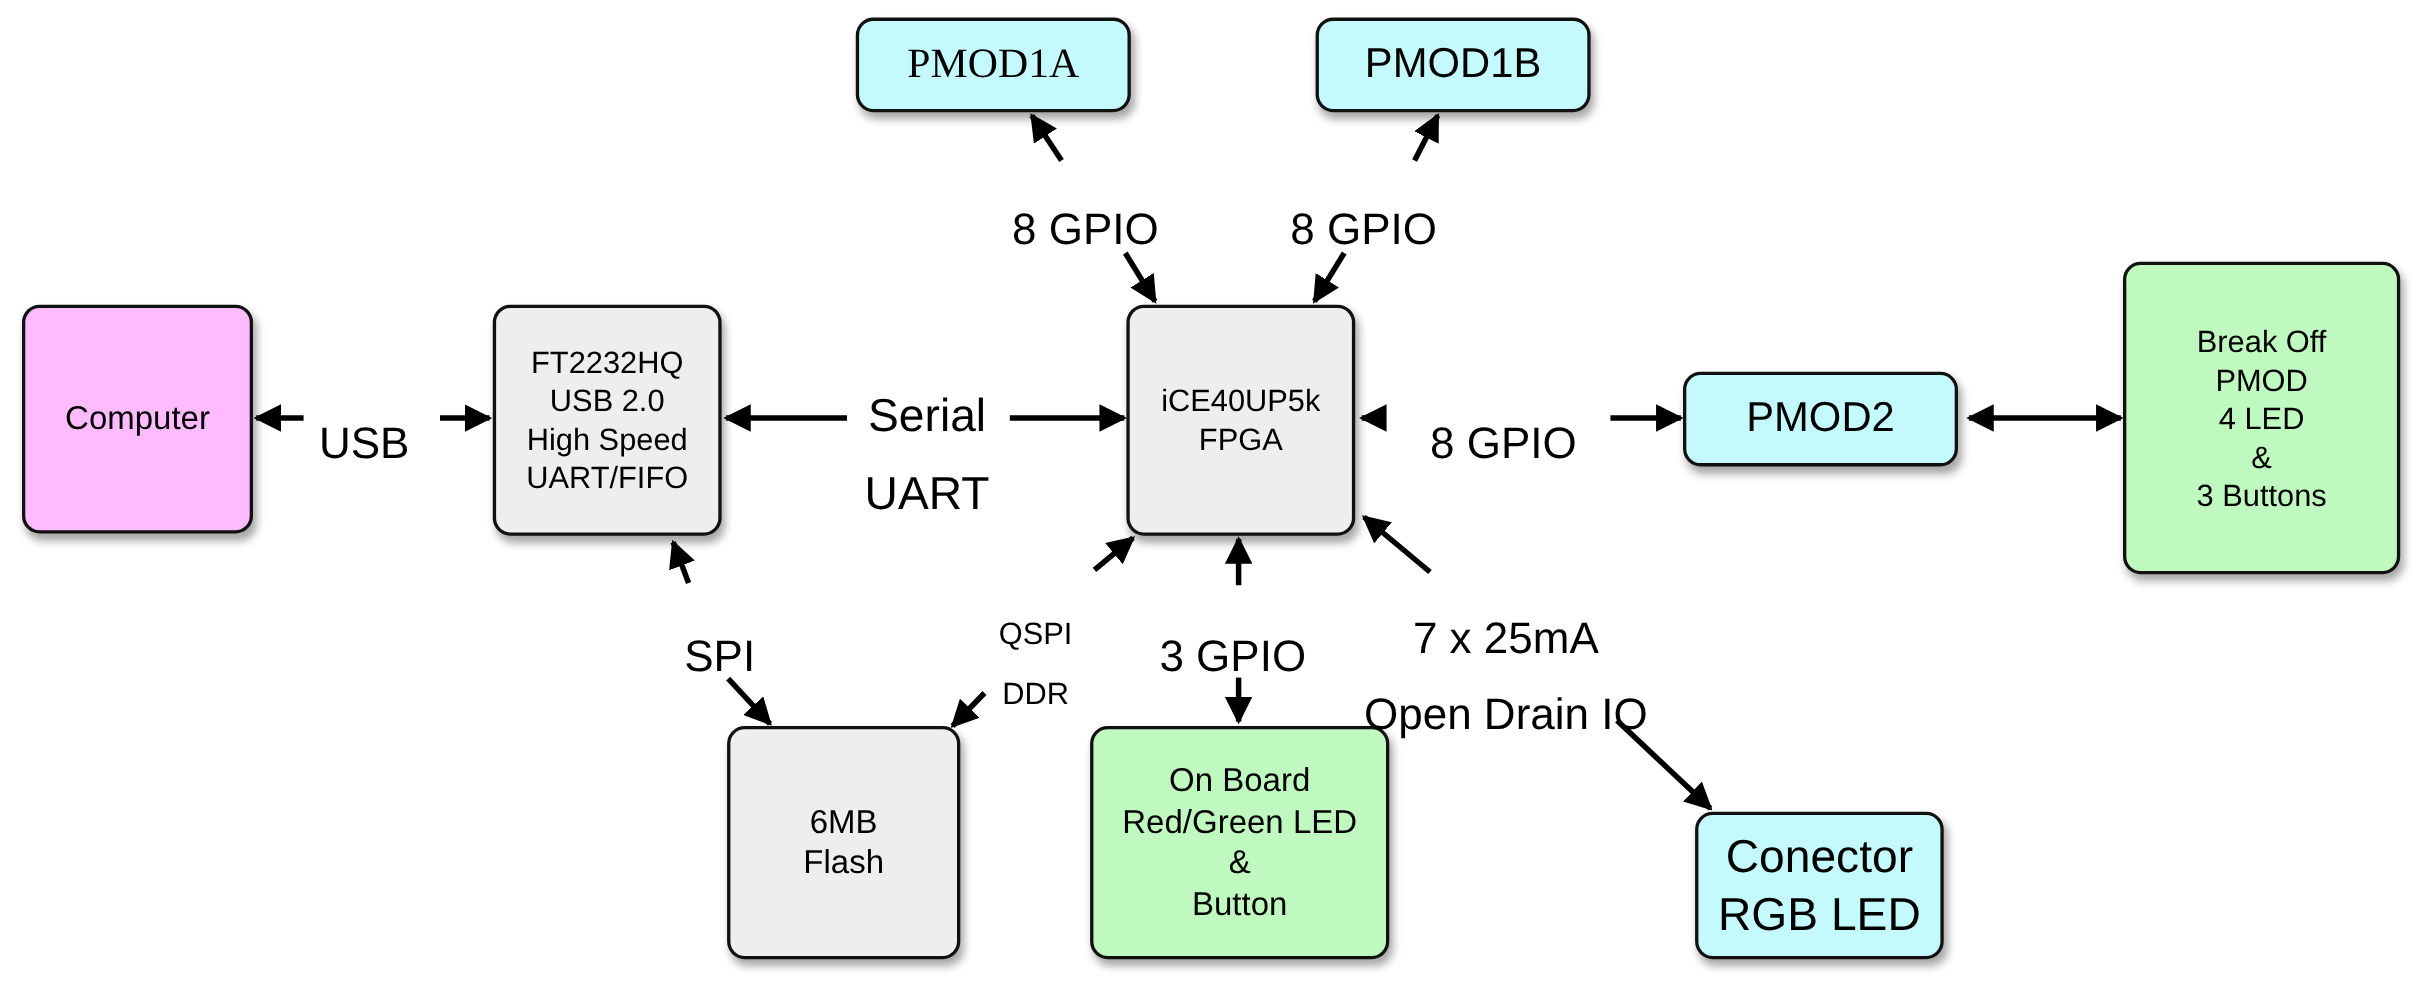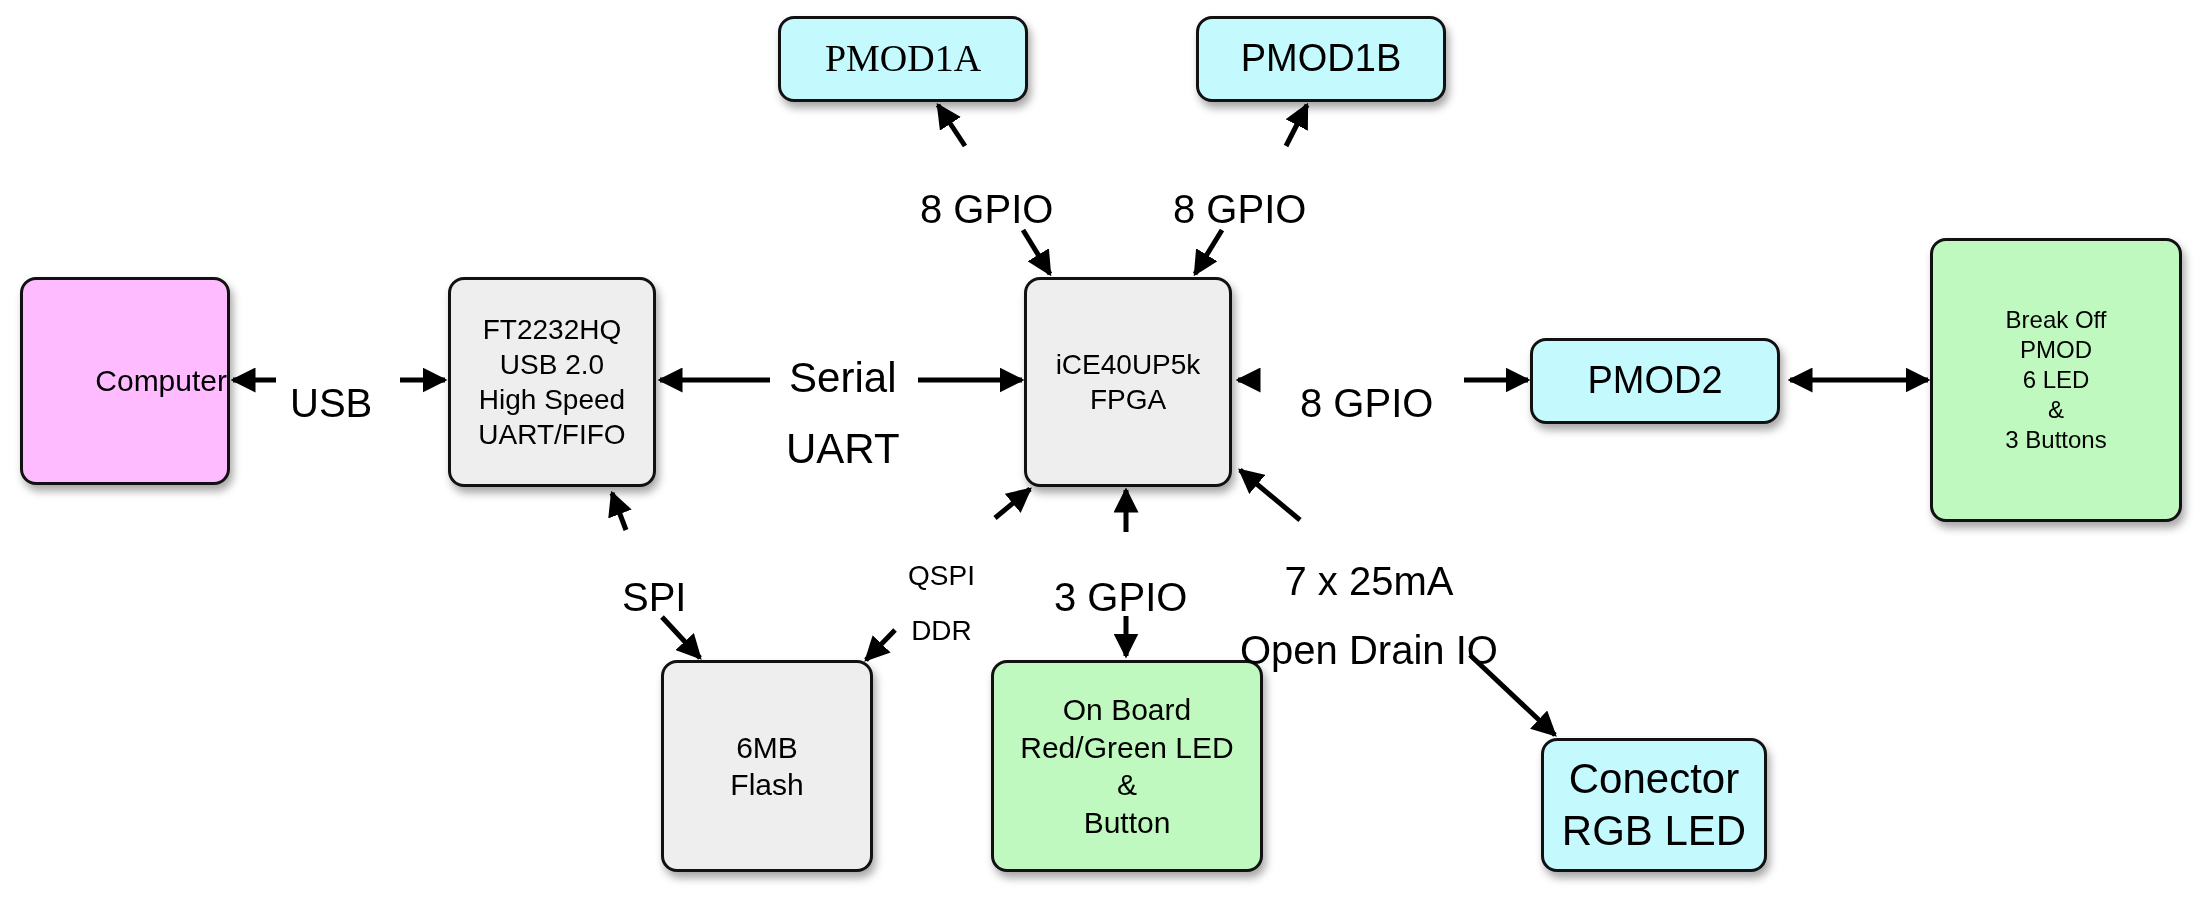--- a/index.html
+++ b/index.html
@@ -5,21 +5,21 @@
   html, body { margin: 0; padding: 0; background: #ffffff; }
   body { width: 2200px; height: 900px; position: relative; overflow: hidden;
          font-family: "Liberation Sans", sans-serif; color: #000; }
   svg#wires { position: absolute; left: 0; top: 0; }
   .box { position: absolute; box-sizing: border-box; border: 3px solid #111;
          border-radius: 16px; display: flex; flex-direction: column;
          align-items: center; justify-content: center; text-align: center;
          box-shadow: 3px 6px 8px rgba(0,0,0,0.35); }
   .box span { display: block; line-height: 1.25; }
   .gray { background: #eeeeee; }
-  .pink { background: #ffbbff; align-items: flex-end; }
+  .pink { background: #ffbbff; }
   .cyan { background: #c4fafe; }
   .green { background: #bff9bf; }
   .lbl { position: absolute; text-align: center; line-height: 1.2; white-space: nowrap; }
   .lbl span { display: block; margin-top: 21px; }
 </style>
 </head>
 <body>
 
 <svg id="wires" width="2200" height="900">
   <defs>
@@ -81,24 +81,24 @@
 </div>
 
 <div class="box cyan" style="left:1196px;top:16px;width:250px;height:86px;font-size:38px;">
   <span>PMOD1B</span>
 </div>
 
 <div class="box cyan" style="left:1530px;top:338px;width:250px;height:86px;font-size:38px;">
   <span>PMOD2</span>
 </div>
 
-<div class="box green" style="left:1930px;top:238px;width:252px;height:284px;font-size:24px;">
+<div class="box green" style="left:1930px;top:238px;width:252px;height:284px;font-size:28px;">
   <span>Break Off</span>
   <span>PMOD</span>
-  <span>6 LED</span>
+  <span>4 LED</span>
   <span>&amp;</span>
   <span>3 Buttons</span>
 </div>
 
 <div class="box gray" style="left:661px;top:660px;width:212px;height:212px;font-size:30px;">
   <span>6MB</span>
   <span>Flash</span>
 </div>
 
 <div class="box green" style="left:991px;top:660px;width:272px;height:212px;font-size:30px;">

